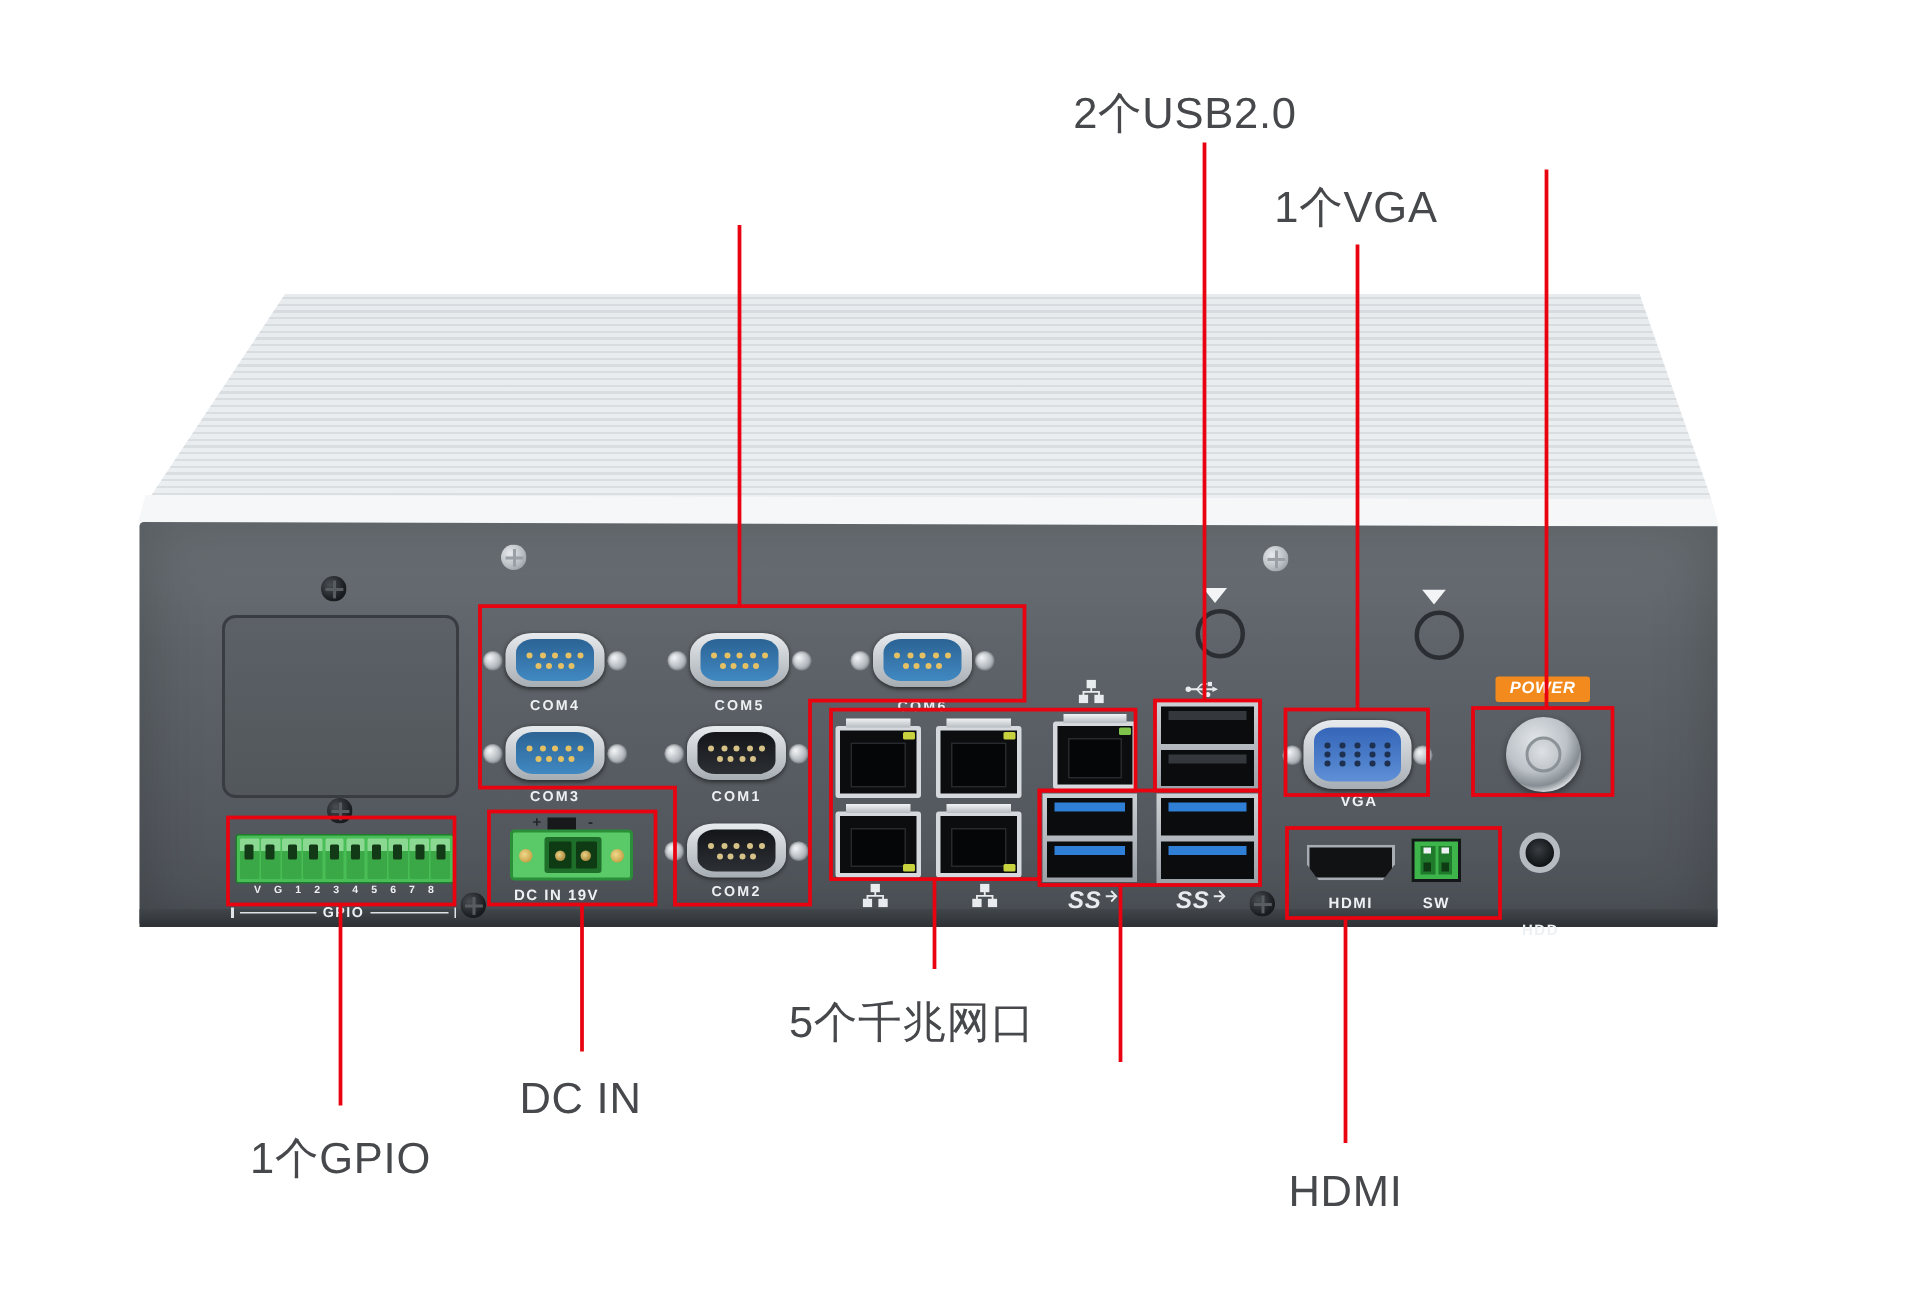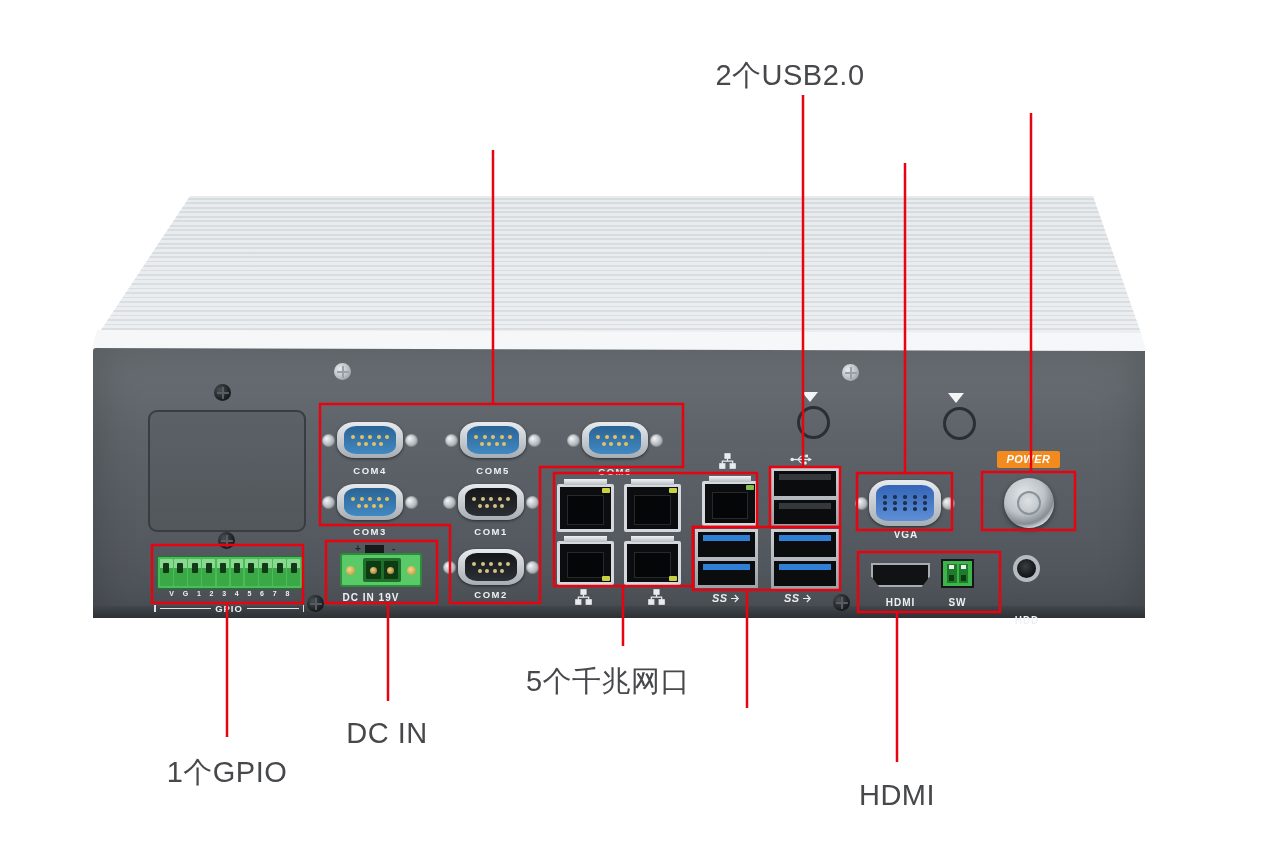--- a/index.html
+++ b/index.html
@@ -65,22 +65,22 @@
   .rj45 .led.green{background:#7ec14b;}
   .rj45 .inner{position:absolute;left:7px;right:7px;top:8px;bottom:4px;background:#050607;border:1px solid #26292d;}
 
   
   .usbbank{position:absolute;box-sizing:border-box;display:flex;flex-direction:column;gap:4px;padding:3px;z-index:4;
     background:linear-gradient(180deg,#cbd0d4,#9aa1a7);}
   .usbbank .slot{flex:1;background:#0a0c0e;position:relative;}
   .usbbank .slot i{position:absolute;left:5px;right:5px;top:3px;height:6px;background:#34383c;}
   .usbbank.u3 .slot i{background:#2f7fd6;}
 
-  .sslogo{position:absolute;display:flex;align-items:center;gap:3px;z-index:4;color:#e9ecef;
-    font-style:italic;font-weight:bold;font-size:11px;letter-spacing:.5px;}
+  .sslogo{position:absolute;display:flex;gap:3px;z-index:4;color:#e9ecef;
+    font-style:italic;font-weight:bold;font-size:16px;letter-spacing:.5px;}
 
   
   .gpio-block{position:absolute;left:157px;top:556px;width:146px;height:33px;z-index:4;box-sizing:border-box;
     background:#49be56;border:1px solid #1f7a2c;border-radius:2px;display:flex;gap:1.5px;padding:2px;}
   .gpio-block i{flex:1;background:linear-gradient(180deg,#8ad892 0 32%,#3aa846 32%);position:relative;border-radius:1px;}
   .gpio-block i::before{content:"";position:absolute;left:50%;top:4px;width:6px;height:10px;margin-left:-3px;
     background:#123a17;border-radius:1px;}
 
   .dc-tab{position:absolute;left:365px;top:545px;width:19px;height:10px;background:#17191b;z-index:4;}
   .dc-mark{position:absolute;z-index:4;color:#24272a;font-size:10px;font-weight:bold;line-height:10px;}
@@ -484,20 +484,21 @@
       <line x1="1031" y1="113" x2="1031" y2="472"></line>
       <line x1="227" y1="603" x2="227" y2="737"></line>
       <line x1="388" y1="603" x2="388" y2="701"></line>
       <line x1="623" y1="586" x2="623" y2="646"></line>
       <line x1="747" y1="590" x2="747" y2="708"></line>
       <line x1="897" y1="612" x2="897" y2="762"></line>
     </g>
   </svg>
 
   <div class="callout" style="left:640px;top:56px">2个USB2.0</div>
+  <div class="callout" style="left:754px;top:119px">1个VGA</div>
   <div class="callout" style="left:77px;top:753px">1个GPIO</div>
   <div class="callout" style="left:237px;top:717px">DC IN</div>
   <div class="callout" style="left:458px;top:662px">5个千兆网口</div>
   <div class="callout two" style="left:712px;top:778px">
     <div>HDMI</div>
   </div>
 
 </div>
 
 </body></html>

